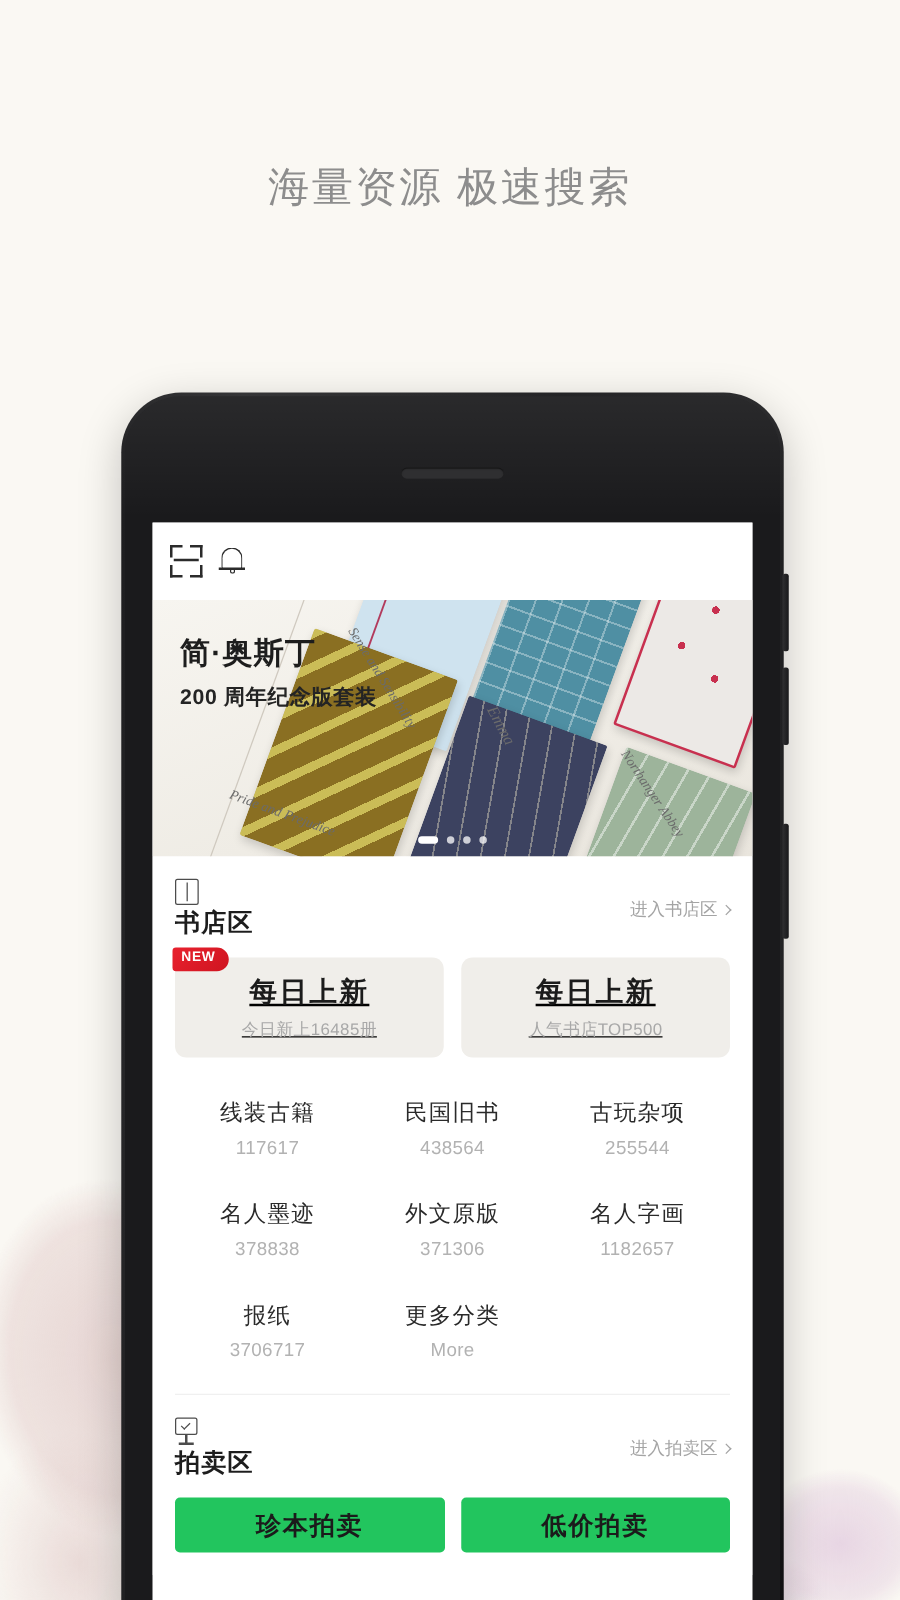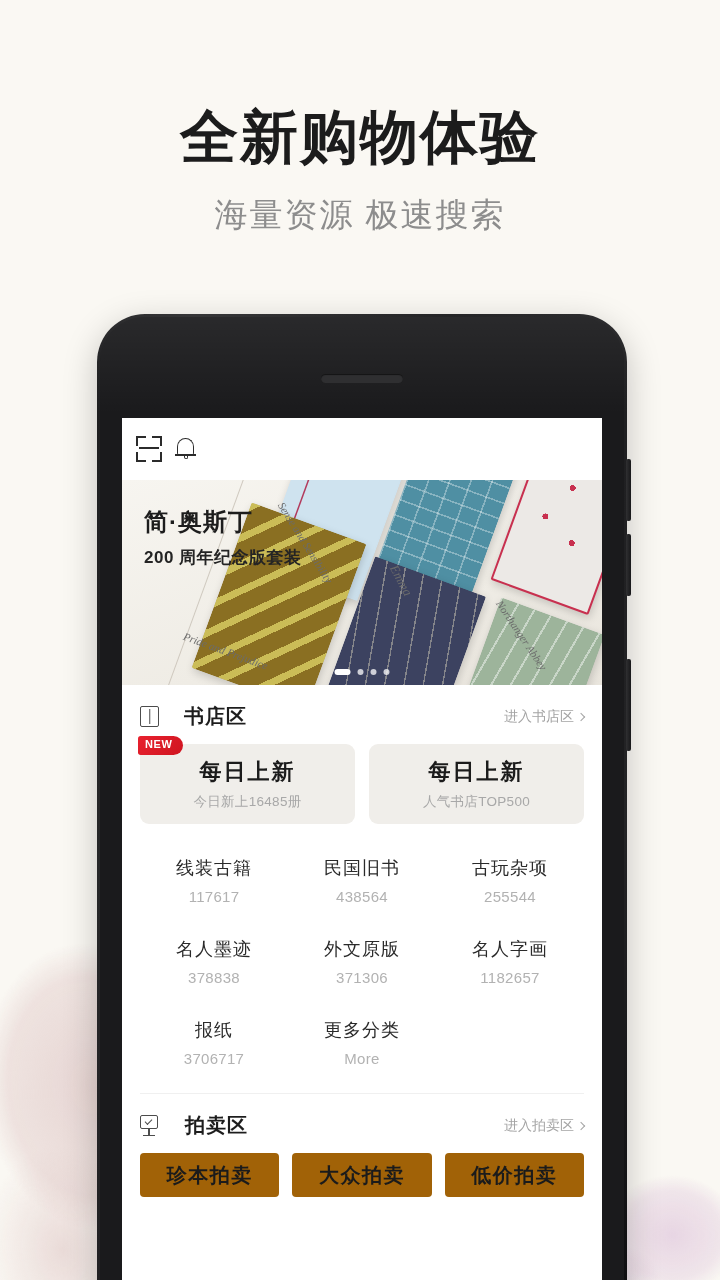--- a/index.html
+++ b/index.html
@@ -265,21 +265,21 @@
   .dot { width:6px; height:6px; border-radius:50%; background: rgba(255,255,255,0.75); }
   .dot.active { width: 16px; height:6px; border-radius: 3px; background:#fff; }
 
   
   .section { padding: 0 18px; background:#fff; }
   .section-head {
     display:flex; align-items:center; justify-content: space-between;
     padding: 18px 0 14px 0;
   }
   .section-title {
-    display:flex; align-items:center; gap: 25px;
+    display:flex; gap: 1px; flex-direction: column;
   }
   .section-title-text {
     font-size: 20px; font-weight: 700; color: #1d1d1d; letter-spacing: 1px;
   }
   .section-more {
     display:flex; align-items:center; gap: 4px;
     font-size: 14px; color: #a4a4a4;
   }
   .chev {
     width: 6px; height: 6px;
@@ -306,21 +306,21 @@
     transform: rotate(-45deg);
   }
   .auction-icon .stem {
     position:absolute; left:8px; top:14px; width:1.6px; height:7px; background:#4c4c4c;
   }
   .auction-icon .base {
     position:absolute; left:3px; top:20px; width:12px; height:1.6px; background:#4c4c4c;
   }
 
   
-  .promo-row { display:flex; gap: 14px; }
+  .promo-row { display:flex; gap: 14px; text-decoration: underline; }
   .promo-card {
     position: relative;
     flex: 1 1 0;
     height: 80px;
     background: #f0eeea;
     border-radius: 9px;
     display:flex; flex-direction: column;
     align-items:center; justify-content:center;
     gap: 6px;
     overflow: visible;
@@ -350,34 +350,33 @@
   .cat-item { text-align:center; }
   .cat-name { font-size: 18px; color:#2a2a2a; font-weight:500; letter-spacing:1px; }
   .cat-count { margin-top: 8px; font-size: 15px; color:#b2b2b2; letter-spacing:0.3px; }
 
   .divider { height:1px; background:#f0f0f0; margin: 0 0 0 0; }
 
   
   .chip-row { display:flex; gap: 13px; padding-bottom: 18px; }
   .chip {
     flex:1 1 0; height: 44px;
-    background:#a16207; border-radius:4px;
+    background:#22c55e; border-radius:4px;
     display:flex; align-items:center; justify-content:center;
     font-family:Liberation Serif, serif;
     font-size: 20px; font-weight:700; color:#1b1b1b; letter-spacing:1.5px;
   }
 </style>
 </head>
 <body>
 
 <div class="bg-deco bg-deco-left"></div>
 <div class="bg-deco bg-deco-right"></div>
 
 <div class="headline-wrap">
-  <div class="headline">全新购物体验</div>
   <div class="subhead">海量资源 极速搜索</div>
 </div>
 
 <div class="phone">
   <div class="phone-inner-edge"></div>
   <div class="phone-bezel-sheen"></div>
   <div class="speaker"></div>
   <div class="side-btn vol-up"></div>
   <div class="side-btn vol-dn"></div>
   <div class="side-btn power"></div>
@@ -523,19 +522,18 @@
           </span>
           <span class="section-title-text">拍卖区</span>
         </div>
         <div class="section-more">
           <span>进入拍卖区</span>
           <span class="chev"></span>
         </div>
       </div>
       <div class="chip-row">
         <div class="chip">珍本拍卖</div>
-        <div class="chip">大众拍卖</div>
         <div class="chip">低价拍卖</div>
       </div>
     </div>
 
   </div>
 </div>
 
 </body></html>

